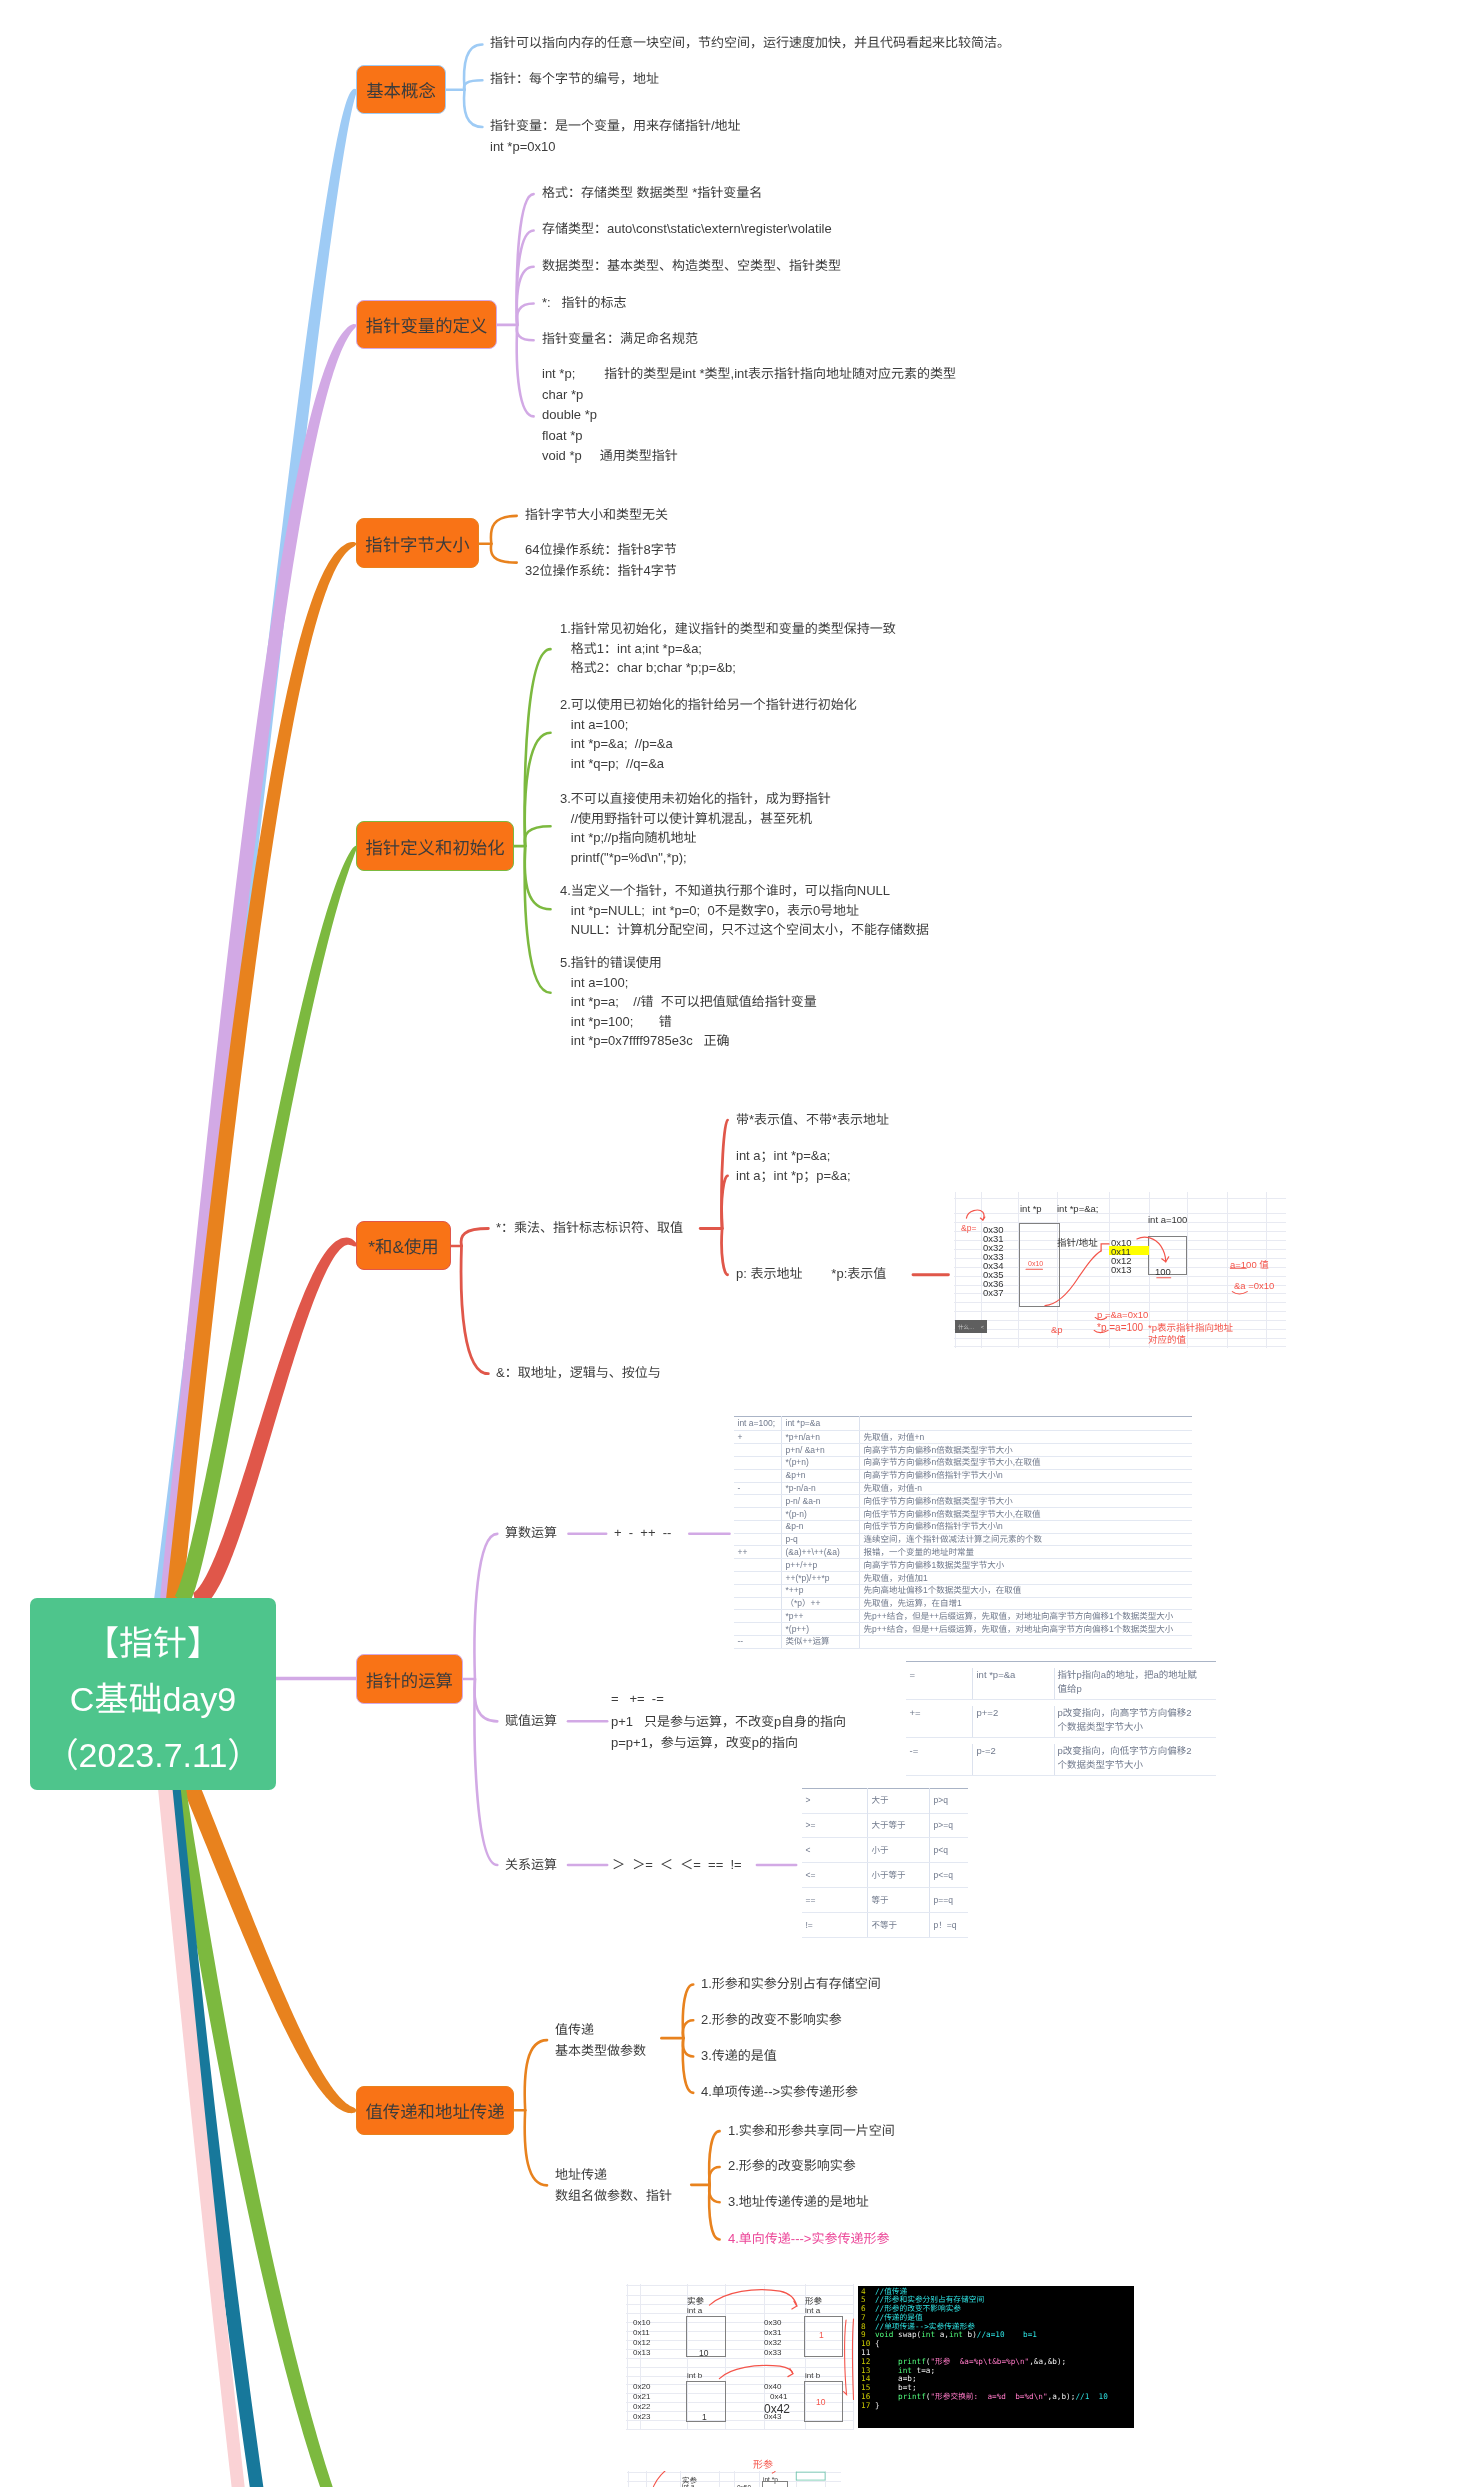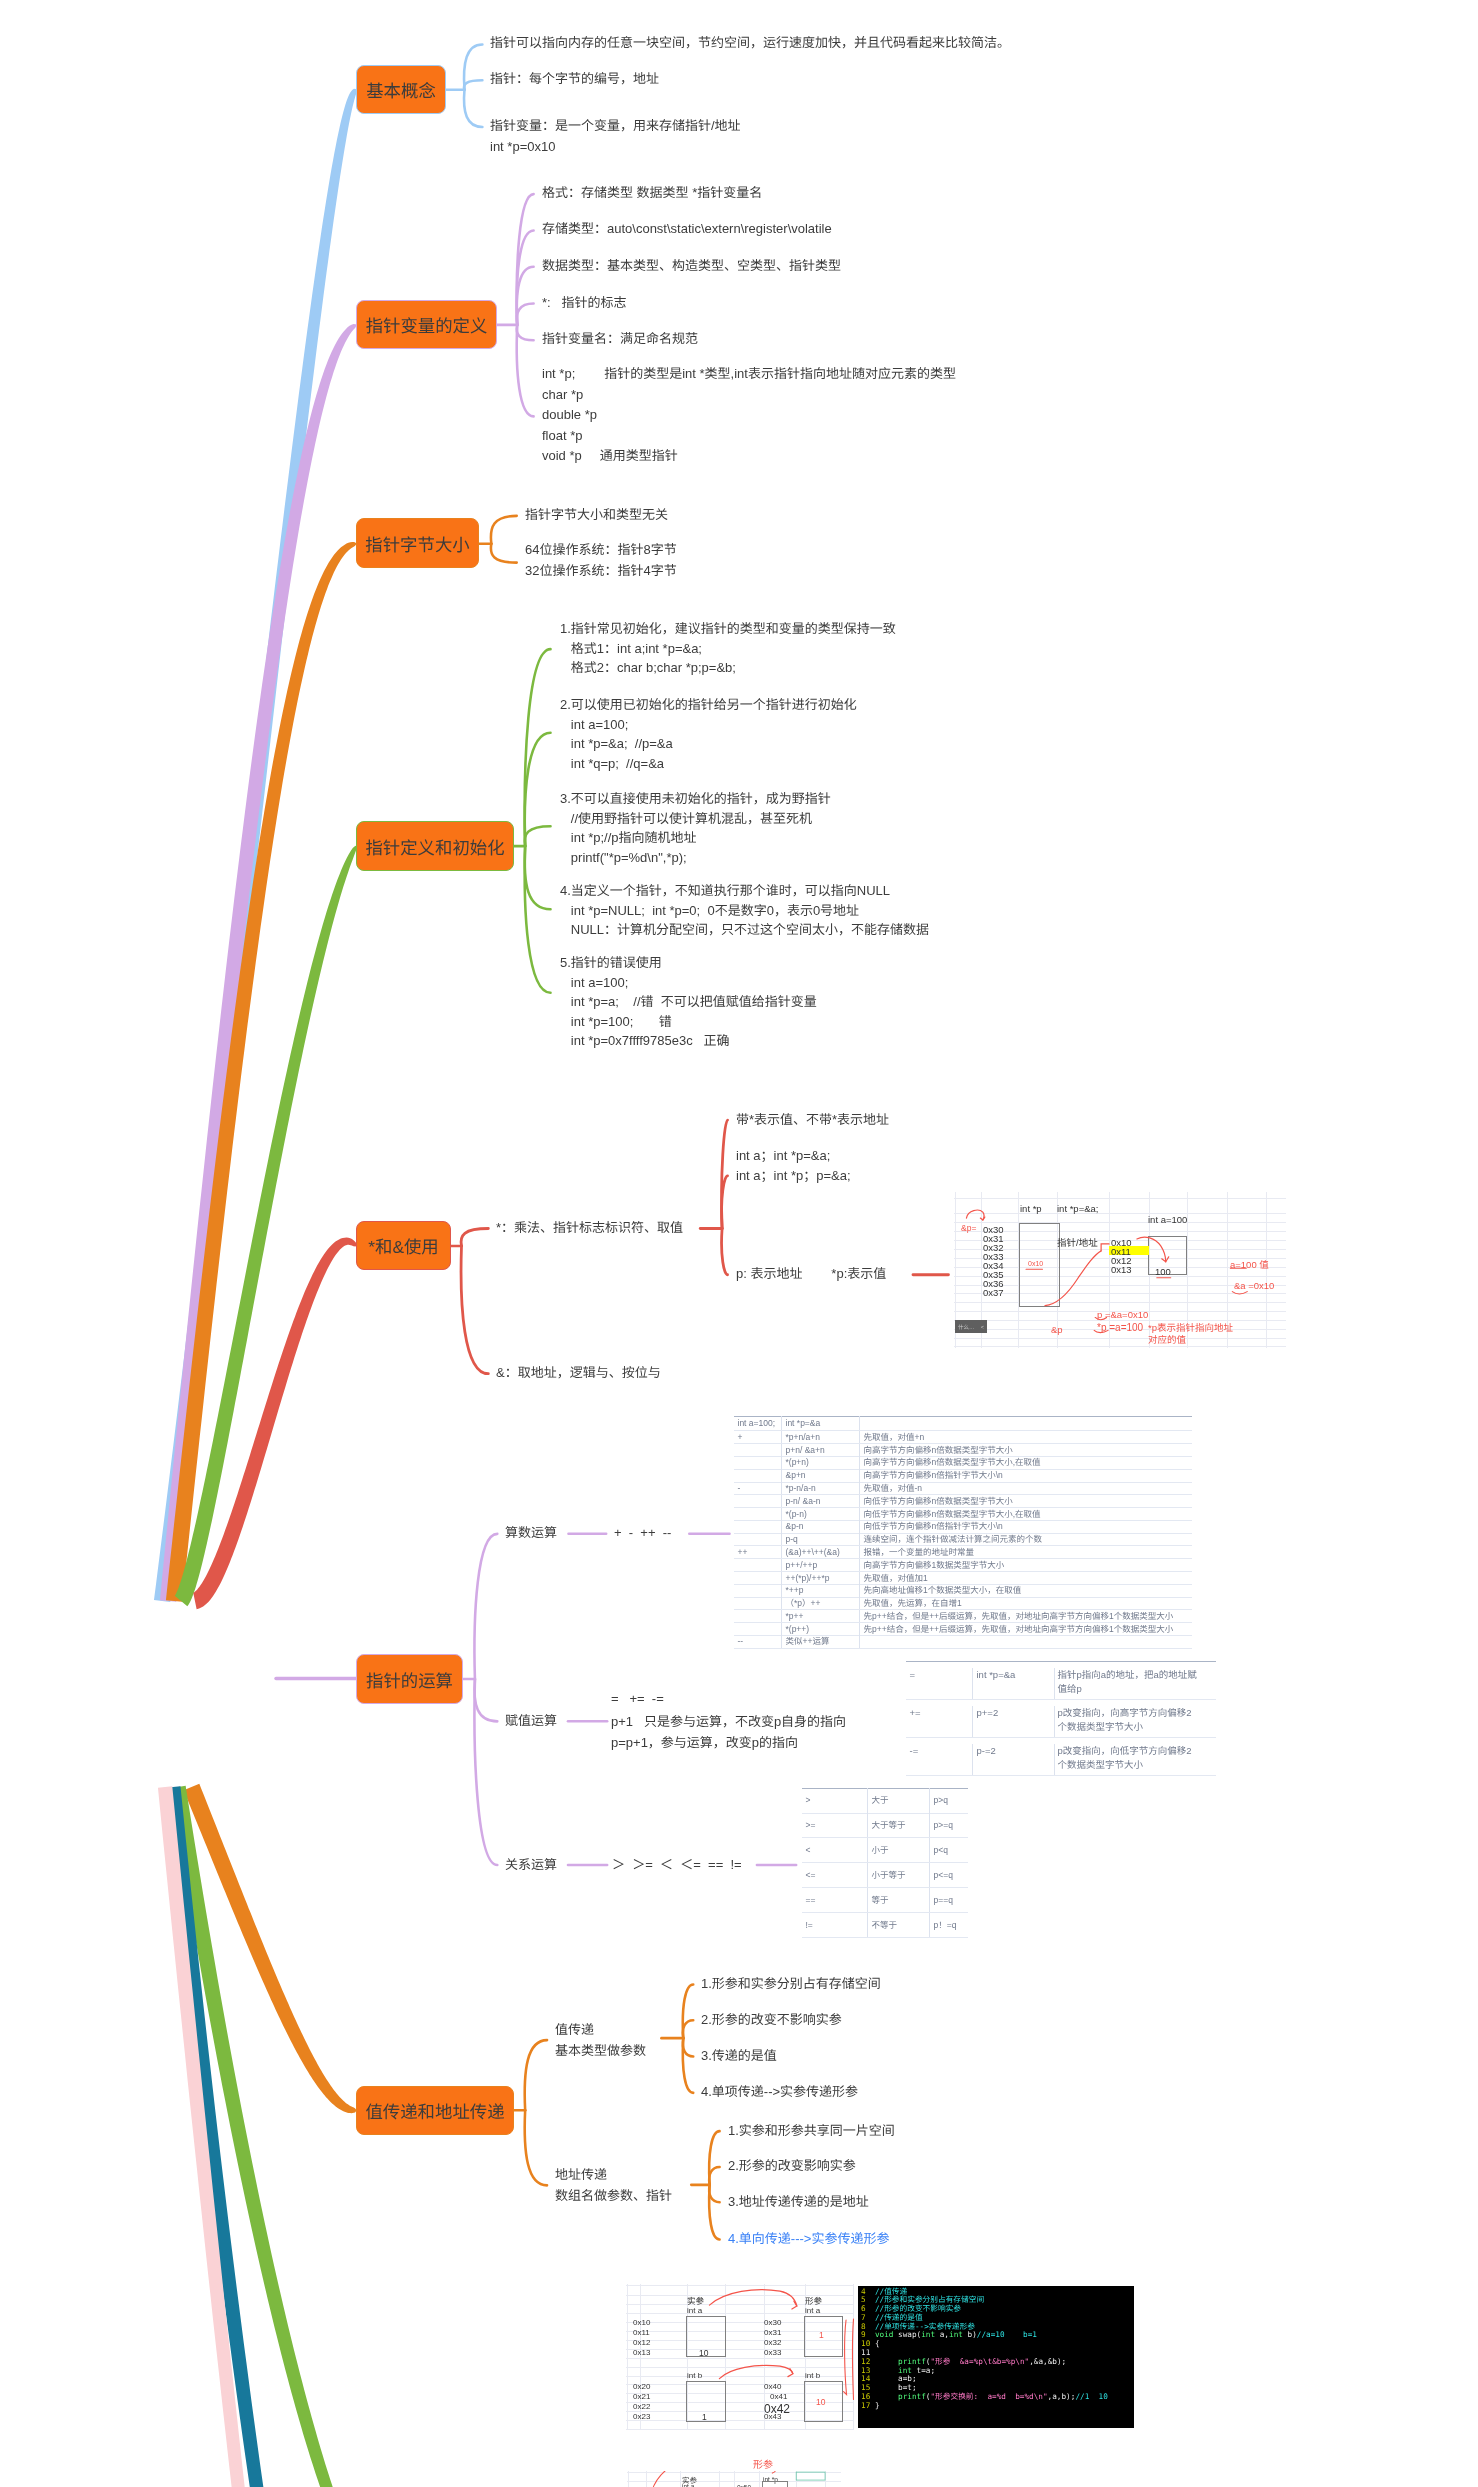--- a/index.html
+++ b/index.html
@@ -154,21 +154,21 @@
 基本类型做参数</div>
 <div class="txt" style="left:555px;top:2164px;font-size:13px;line-height:21px;color:#3c3c3c;">地址传递
 数组名做参数、指针</div>
 <div class="txt" style="left:701px;top:1974px;font-size:13px;line-height:20.6px;color:#3c3c3c;">1.形参和实参分别占有存储空间</div>
 <div class="txt" style="left:701px;top:2010px;font-size:13px;line-height:20.6px;color:#3c3c3c;">2.形参的改变不影响实参</div>
 <div class="txt" style="left:701px;top:2046px;font-size:13px;line-height:20.6px;color:#3c3c3c;">3.传递的是值</div>
 <div class="txt" style="left:701px;top:2082px;font-size:13px;line-height:20.6px;color:#3c3c3c;">4.单项传递--&gt;实参传递形参</div>
 <div class="txt" style="left:728px;top:2121px;font-size:13px;line-height:20.6px;color:#3c3c3c;">1.实参和形参共享同一片空间</div>
 <div class="txt" style="left:728px;top:2156px;font-size:13px;line-height:20.6px;color:#3c3c3c;">2.形参的改变影响实参</div>
 <div class="txt" style="left:728px;top:2192px;font-size:13px;line-height:20.6px;color:#3c3c3c;">3.地址传递传递的是地址</div>
-<div class="txt" style="left:728px;top:2229px;font-size:13px;line-height:20.6px;color:#3b82f6;">4.单向传递---&gt;实参传递形参</div>
+<div class="txt" style="left:728px;top:2229px;font-size:13px;line-height:20.6px;color:#ec4899;">4.单向传递---&gt;实参传递形参</div>
 
 <div class="tbl" style="left:734px;top:1416px;width:458px;height:232px;font-size:8.5px;color:#70798c">
       <div class="trule hdr" style="left:0;top:0;width:458px"></div>
       <div class="tcell" style="left:0px;top:0px;width:48px;height:15px;line-height:15px;border-right:0.5px solid #dce2ee;">int a=100;</div>
       <div class="tcell" style="left:48px;top:0px;width:78px;height:15px;line-height:15px;border-right:0.5px solid #dce2ee;">int *p=&amp;a</div>
       <div class="tcell" style="left:126px;top:0px;width:331px;height:15px;line-height:15px;"></div>
       <div class="trule" style="left:0;top:14.4px;width:458px"></div>
       <div class="tcell" style="left:0px;top:15px;width:48px;height:12.8px;line-height:12.8px;border-right:0.5px solid #dce2ee;">+</div>
       <div class="tcell" style="left:48px;top:15px;width:78px;height:12.8px;line-height:12.8px;border-right:0.5px solid #dce2ee;">*p+n/a+n</div>
       <div class="tcell" style="left:126px;top:15px;width:331px;height:12.8px;line-height:12.8px;">先取值，对值+n</div>
@@ -477,20 +477,25 @@
         <path d="M204,42 C206,104 204,154 202,190" stroke="#f4544a" stroke-width="2.2" fill="none" stroke-linecap="round"></path>
         <path d="M215,258 L255,258" stroke="#f4544a" stroke-width="1.8"></path>
         <path d="M282,290 L318,290" stroke="#f4544a" stroke-width="2"></path>
         <path d="M282,92 L318,92" stroke="#f4544a" stroke-width="2"></path>
         <rect x="340" y="2" width="58" height="16" stroke="#66c6a8" stroke-width="1.6" fill="none"></rect>
         <rect x="340" y="266" width="58" height="18" stroke="#66c6a8" stroke-width="1.6" fill="none"></rect>
       </svg>
 </div>
 <div class="txt" style="left:753px;top:2459px;font-size:10px;line-height:12px;color:#f4544a;">形参</div>
 
+<div class="center-node" style="left:30px;top:1598px;width:246px;height:192px;background:#4ec58c">
+      <div>【指针】</div>
+      <div>C基础day9</div>
+      <div>（2023.7.11）</div>
+    </div>
 <div class="node" style="left:356px;top:65px;width:90px;height:49px;border-color:#9ecbf5">基本概念</div>
 <div class="node" style="left:356px;top:300px;width:141px;height:49px;border-color:#d2a9e5">指针变量的定义</div>
 <div class="node" style="left:356px;top:518px;width:123px;height:50px;border-color:#e8821e">指针字节大小</div>
 <div class="node" style="left:356px;top:821px;width:158px;height:50px;border-color:#7cb93f">指针定义和初始化</div>
 <div class="node" style="left:356px;top:1221px;width:95px;height:49px;border-color:#e0574a">*和&amp;使用</div>
 <div class="node" style="left:356px;top:1654px;width:107px;height:50px;border-color:#d2a9e5">指针的运算</div>
 <div class="node" style="left:356px;top:2086px;width:158px;height:49px;border-color:#e8821e">值传递和地址传递</div>
 
 </div>
 

